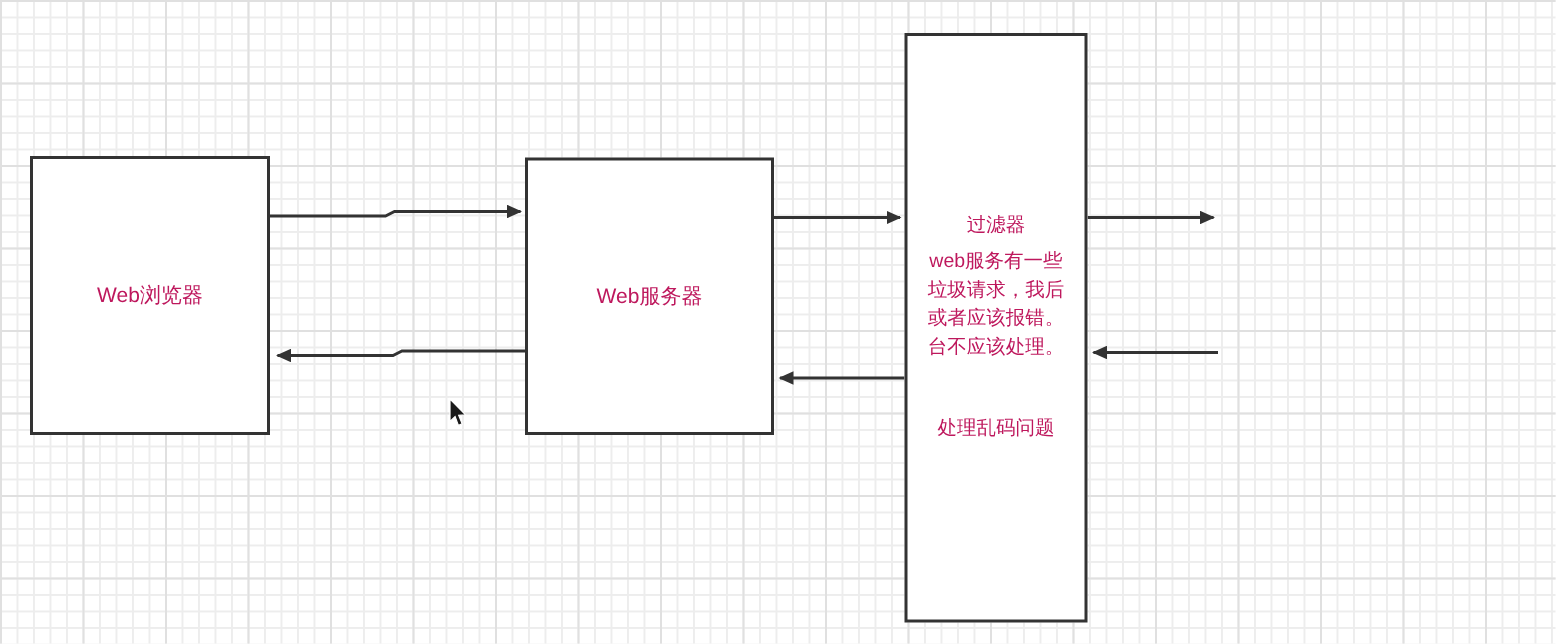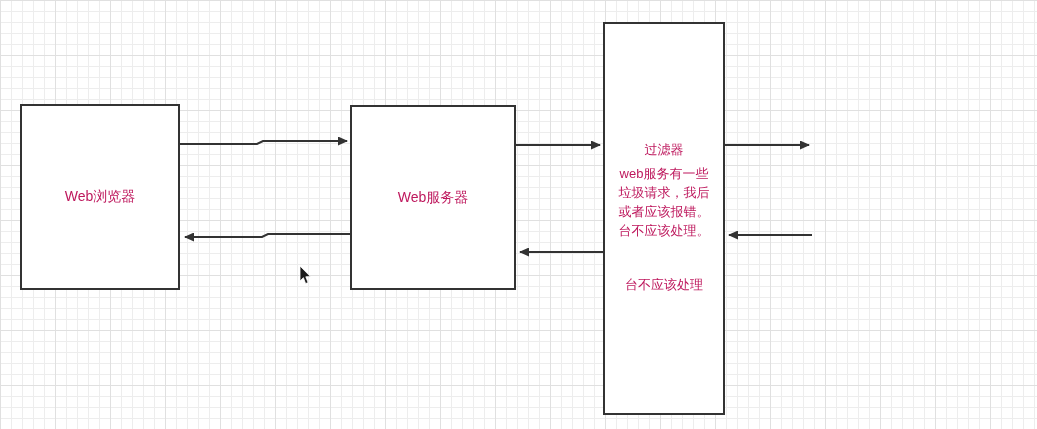--- a/index.html
+++ b/index.html
@@ -99,17 +99,17 @@
   </div>
 
   <div class="box box-filter">
     <span class="filter-title">过滤器</span>
     <div class="filter-body">
       <span>web服务有一些</span>
       <span>垃圾请求，我后</span>
       <span>或者应该报错。</span>
       <span>台不应该处理。</span>
     </div>
-    <span class="filter-note">台不应该处理</span>
+    <span class="filter-note">处理乱码问题</span>
   </div>
 
 
 </div>
 
 </body></html>

